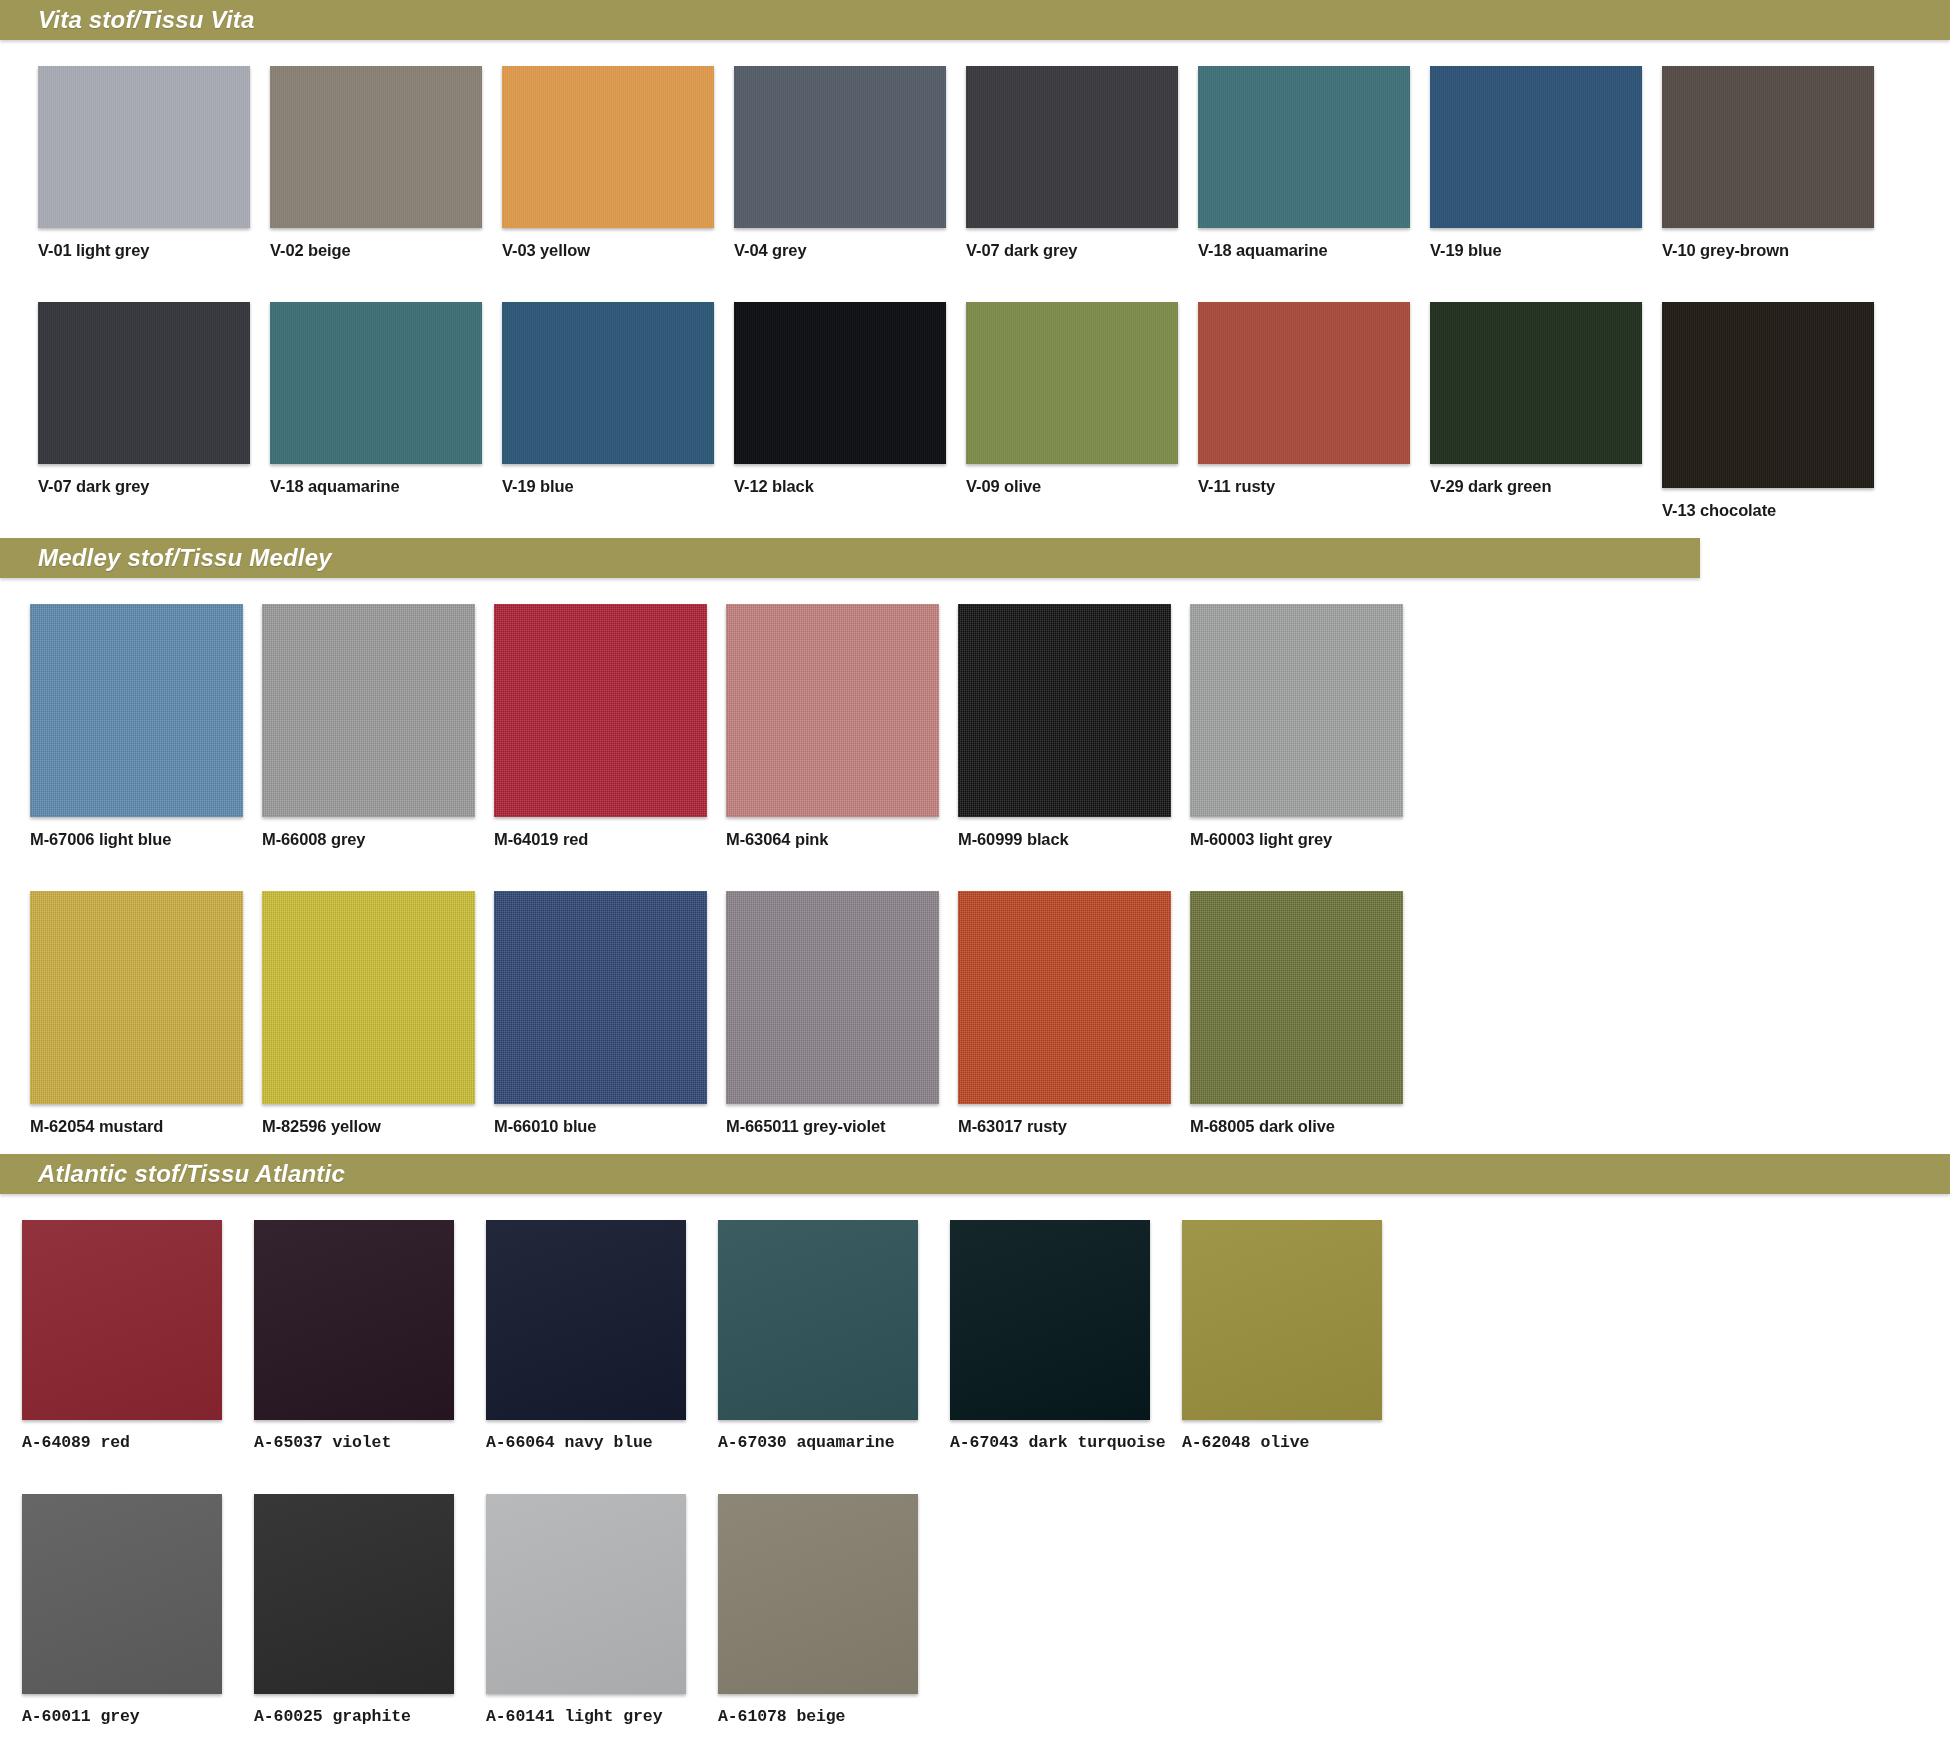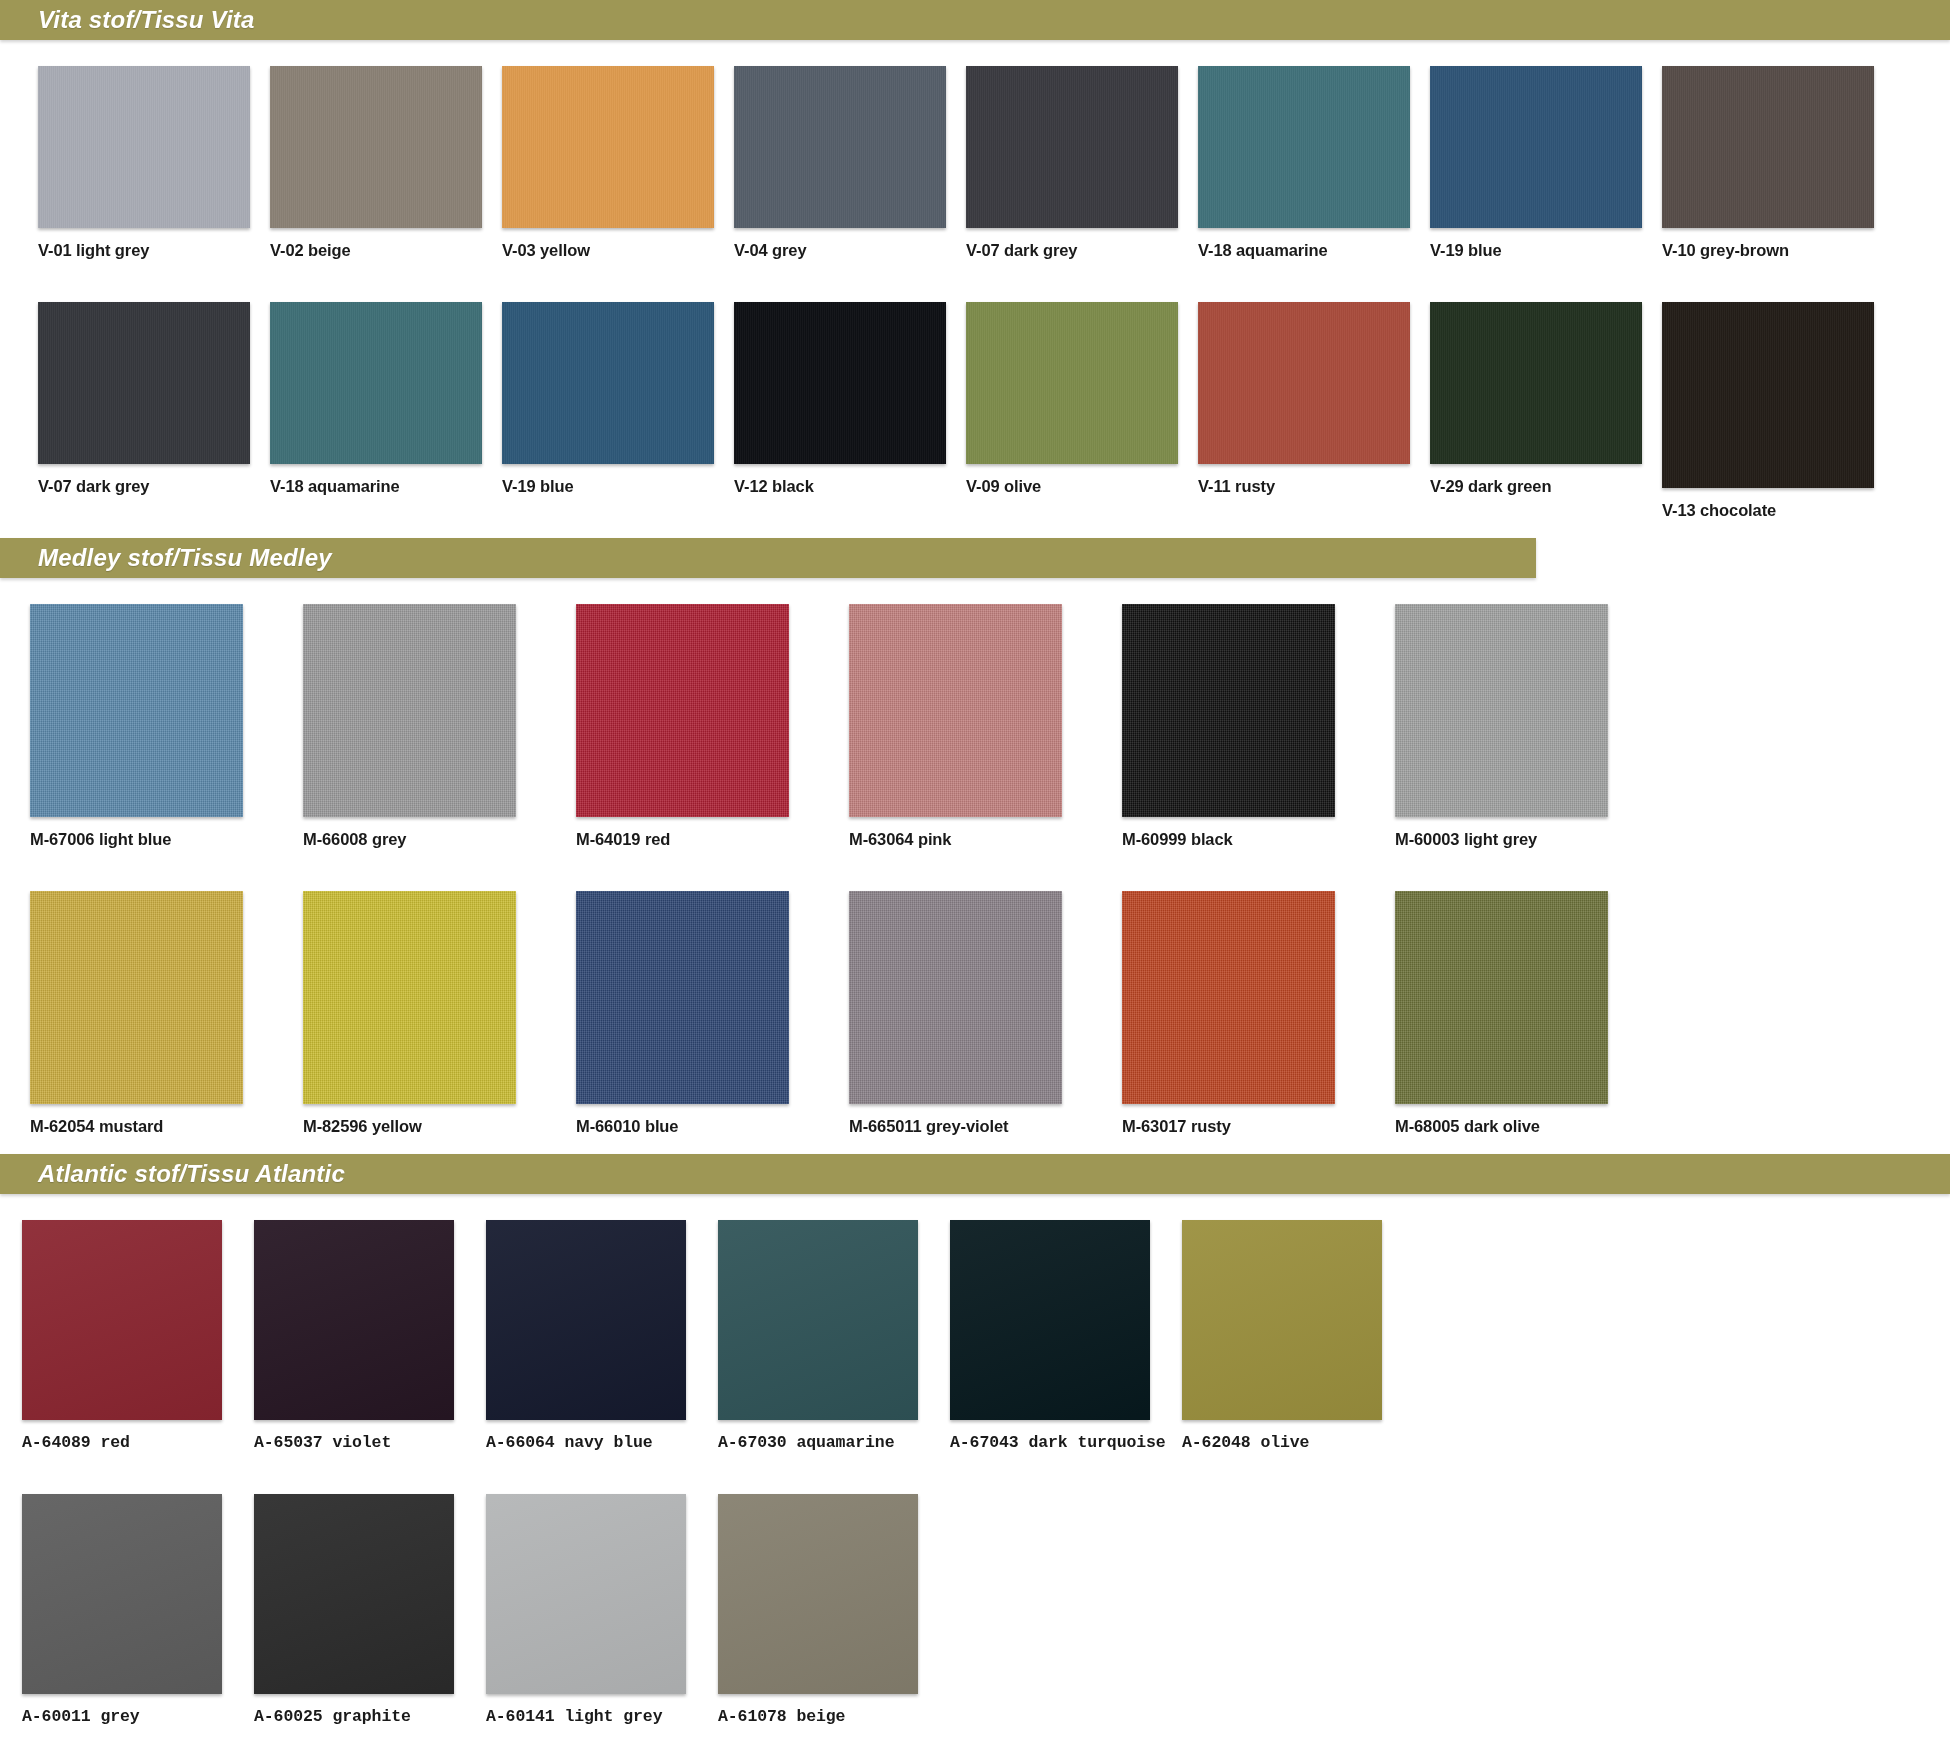--- a/index.html
+++ b/index.html
@@ -42,21 +42,21 @@
     color: #ffffff;
     padding-left: 38px;
     white-space: nowrap;
     text-shadow: 0 1px 1px rgba(0,0,0,0.18);
   }
 
   .section { margin: 0; padding: 0; }
 
   
   .band-vita    { width: 1950px; }
-  .band-medley  { width: 1536px; }
+  .band-medley  { width: 1700px; }
   .band-atlantic{ width: 1950px; }
 
   
   .row {
     display: flex;
     align-items: flex-start;
     padding-left: 48px;
   }
   .cell {
     width: 232px;
@@ -100,21 +100,21 @@
     white-space: nowrap;
     letter-spacing: -0.1px;
   }
   .row-gap-md { margin-top: 24px; }
   .pad-top-26 { padding-top: 26px; }
   .pad-bot-18 { padding-bottom: 18px; }
 
   
   .medley .chip { width: 213px; height: 213px; }
   .medley .cell { width: 232px; flex: 0 0 232px; }
-  .medley .row { padding-left: 30px; gap: 41px; }
+  .medley .row { padding-left: 30px; }
 
   
   .atlantic .chip { width: 200px; height: 200px; }
   .atlantic .cell { width: 232px; flex: 0 0 232px; }
   .atlantic .row { padding-left: 22px; font-family: Liberation Mono, monospace; }
 
   
   .vita .chip { width: 212px; height: 162px; }
   .vita .row  { padding-left: 38px; }
 

